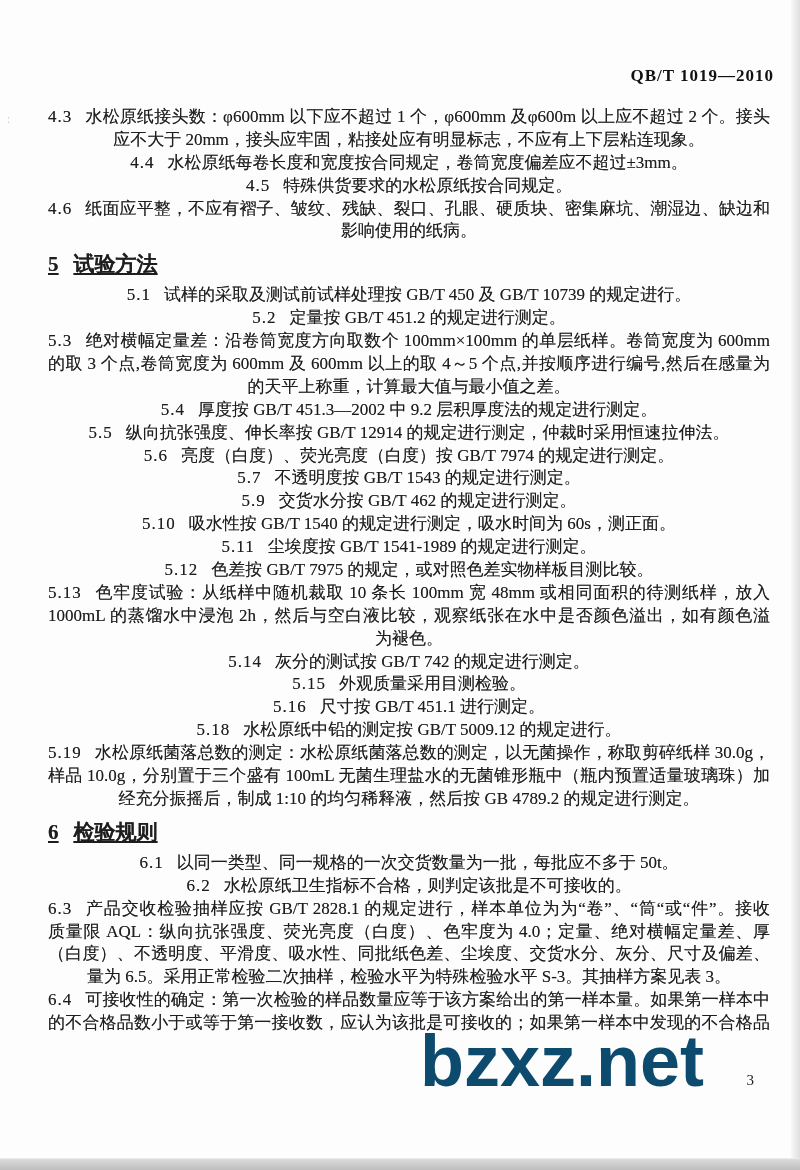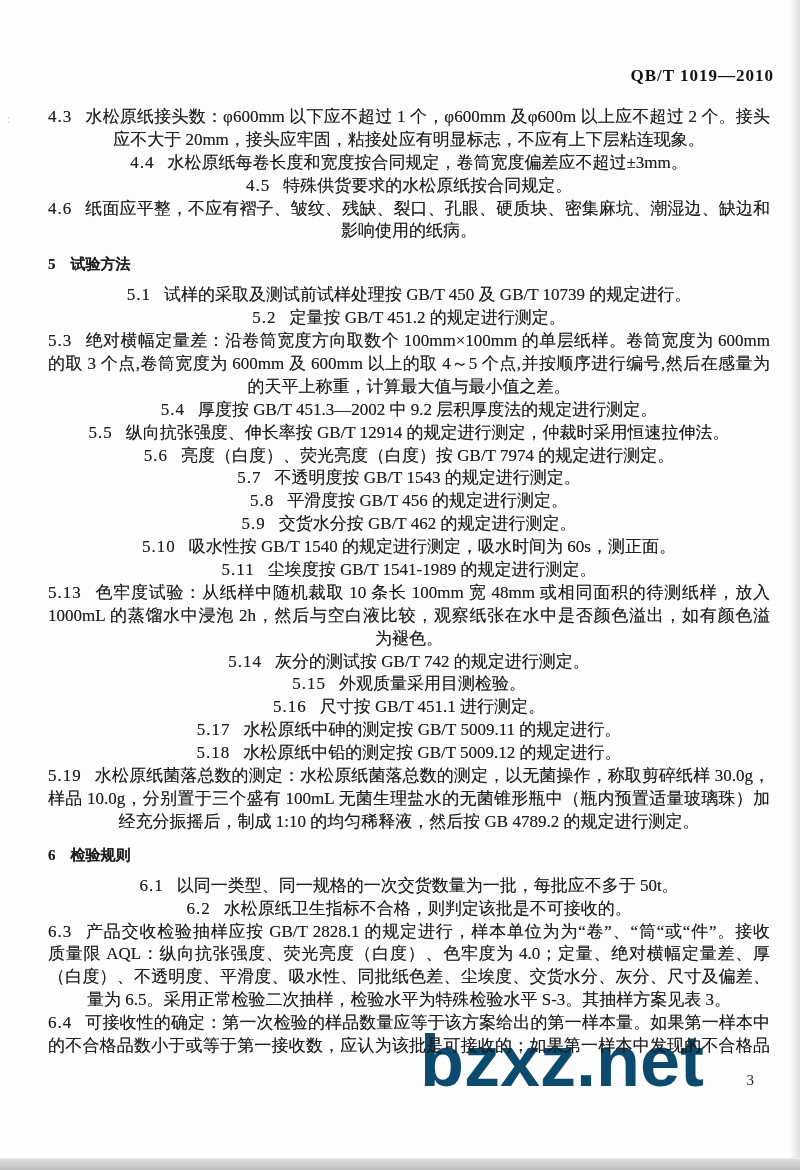--- a/index.html
+++ b/index.html
@@ -21,23 +21,23 @@
   
   .std-no{position:absolute;top:66px;right:26px;
     font-weight:bold;font-size:17px;letter-spacing:1px;color:#111;}
   
   .doc{position:absolute;left:48px;top:106px;width:722px;z-index:2;}
   .ln{font-size:17px;line-height:22.9px;height:22.9px;white-space:nowrap;
     text-shadow:0 0 0.5px rgba(0,0,0,0.5);text-align:center;}
   .ln.full{white-space:normal;text-align:justify;text-align-last:justify;
     -moz-text-align-last:justify;height:22.9px;overflow:hidden;}
   .num{font-weight:normal;margin-right:13px;letter-spacing:1px;}
-  .heading{font-size:15px;font-weight:bold;line-height:23px;
+  .heading{font-size:21px;font-weight:bold;line-height:23px;
     margin-top:10px;margin-bottom:8px;
-    text-shadow:0 0 0.5px rgba(0,0,0,0.55);}
+    text-shadow:0 0 0.5px rgba(0,0,0,0.55);text-decoration:underline;}
   .hnum{margin-right:15px;}
   
   .page-no{position:absolute;top:1072px;right:46px;font-size:15px;color:#222;z-index:2;}
   .watermark{position:absolute;left:420px;top:1020px;z-index:1;
     font-family:"Liberation Sans","DejaVu Sans",sans-serif;
     font-weight:bold;font-size:72px;letter-spacing:0px;color:#0c4a6e;
     user-select:none;}
 </style>
 </head>
 <body>
@@ -61,31 +61,30 @@
 
     <div class="ln"><span class="num">5.1</span><span>试样的采取及测试前试样处理按 GB/T 450 及 GB/T 10739 的规定进行。</span></div>
     <div class="ln"><span class="num">5.2</span><span>定量按 GB/T 451.2 的规定进行测定。</span></div>
     <div class="ln full"><span class="num">5.3</span><span>绝对横幅定量差：沿卷筒宽度方向取数个 100mm×100mm 的单层纸样。卷筒宽度为 600mm 以下</span></div>
     <div class="ln full"><span>的取 3 个点,卷筒宽度为 600mm 及 600mm 以上的取 4～5 个点,并按顺序进行编号,然后在感量为 0.001g</span></div>
     <div class="ln"><span>的天平上称重，计算最大值与最小值之差。</span></div>
     <div class="ln"><span class="num">5.4</span><span>厚度按 GB/T 451.3—2002 中 9.2 层积厚度法的规定进行测定。</span></div>
     <div class="ln"><span class="num">5.5</span><span>纵向抗张强度、伸长率按 GB/T 12914 的规定进行测定，仲裁时采用恒速拉伸法。</span></div>
     <div class="ln"><span class="num">5.6</span><span>亮度（白度）、荧光亮度（白度）按 GB/T 7974 的规定进行测定。</span></div>
     <div class="ln"><span class="num">5.7</span><span>不透明度按 GB/T 1543 的规定进行测定。</span></div>
-    <div class="ln"><span class="num">5.8</span><span>平滑度按 GB/T 456 的规定进行测定。</span></div>
     <div class="ln"><span class="num">5.9</span><span>交货水分按 GB/T 462 的规定进行测定。</span></div>
     <div class="ln"><span class="num">5.10</span><span>吸水性按 GB/T 1540 的规定进行测定，吸水时间为 60s，测正面。</span></div>
     <div class="ln"><span class="num">5.11</span><span>尘埃度按 GB/T 1541-1989 的规定进行测定。</span></div>
+    <div class="ln"><span class="num">5.12</span><span>色差按 GB/T 7975 的规定，或对照色差实物样板目测比较。</span></div>
     <div class="ln full"><span class="num">5.13</span><span>色牢度试验：从纸样中随机裁取 10 条长 100mm 宽 48mm 或相同面积的待测纸样，放入 30℃</span></div>
     <div class="ln full"><span>1000mL 的蒸馏水中浸泡 2h，然后与空白液比较，观察纸张在水中是否颜色溢出，如有颜色溢出，则视</span></div>
     <div class="ln"><span>为褪色。</span></div>
     <div class="ln"><span class="num">5.14</span><span>灰分的测试按 GB/T 742 的规定进行测定。</span></div>
     <div class="ln"><span class="num">5.15</span><span>外观质量采用目测检验。</span></div>
     <div class="ln"><span class="num">5.16</span><span>尺寸按 GB/T 451.1 进行测定。</span></div>
-    <div class="ln"><span class="num">5.17</span><span>水松原纸中砷的测定按 GB/T 5009.11 的规定进行。</span></div>
     <div class="ln"><span class="num">5.18</span><span>水松原纸中铅的测定按 GB/T 5009.12 的规定进行。</span></div>
     <div class="ln full"><span class="num">5.19</span><span>水松原纸菌落总数的测定：水松原纸菌落总数的测定，以无菌操作，称取剪碎纸样 30.0g，每份</span></div>
     <div class="ln full"><span>样品 10.0g，分别置于三个盛有 100mL 无菌生理盐水的无菌锥形瓶中（瓶内预置适量玻璃珠）加塞密闭，</span></div>
     <div class="ln"><span>经充分振摇后，制成 1:10 的均匀稀释液，然后按 GB 4789.2 的规定进行测定。</span></div>
 
     <div class="heading"><span class="hnum">6</span><span>检验规则</span></div>
 
     <div class="ln"><span class="num">6.1</span><span>以同一类型、同一规格的一次交货数量为一批，每批应不多于 50t。</span></div>
     <div class="ln"><span class="num">6.2</span><span>水松原纸卫生指标不合格，则判定该批是不可接收的。</span></div>
     <div class="ln full"><span class="num">6.3</span><span>产品交收检验抽样应按 GB/T 2828.1 的规定进行，样本单位为为“卷”、“筒“或“件”。接收</span></div>

